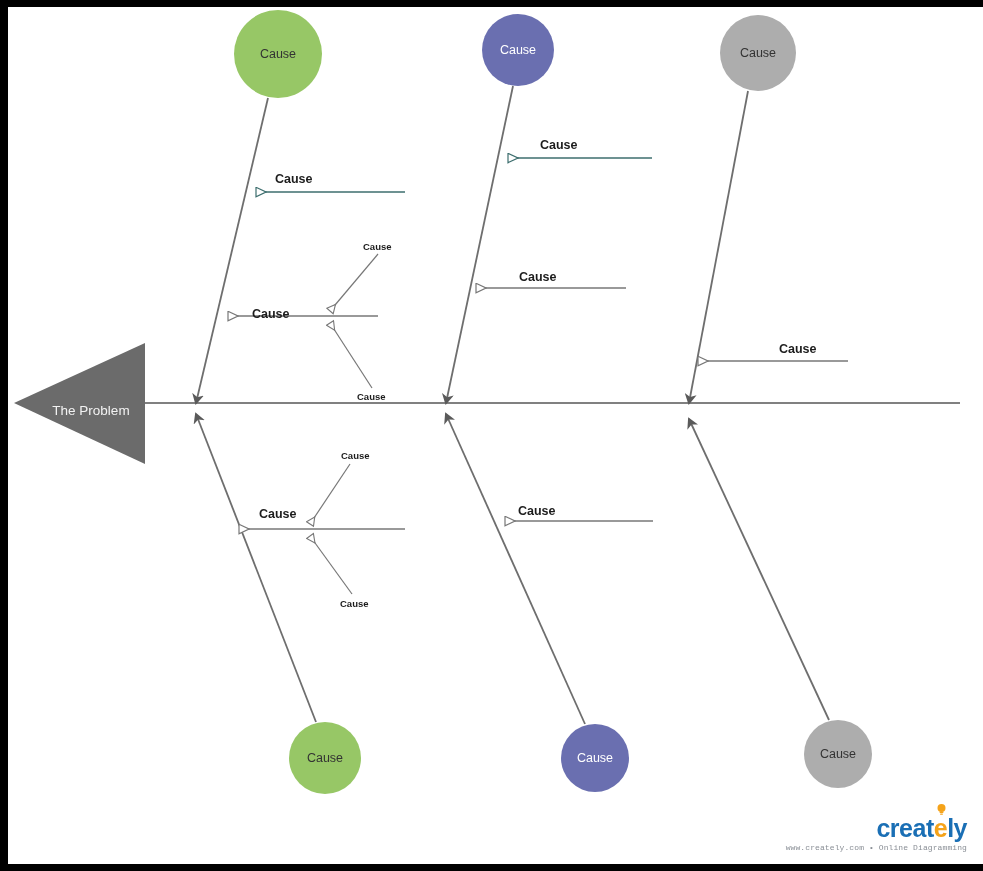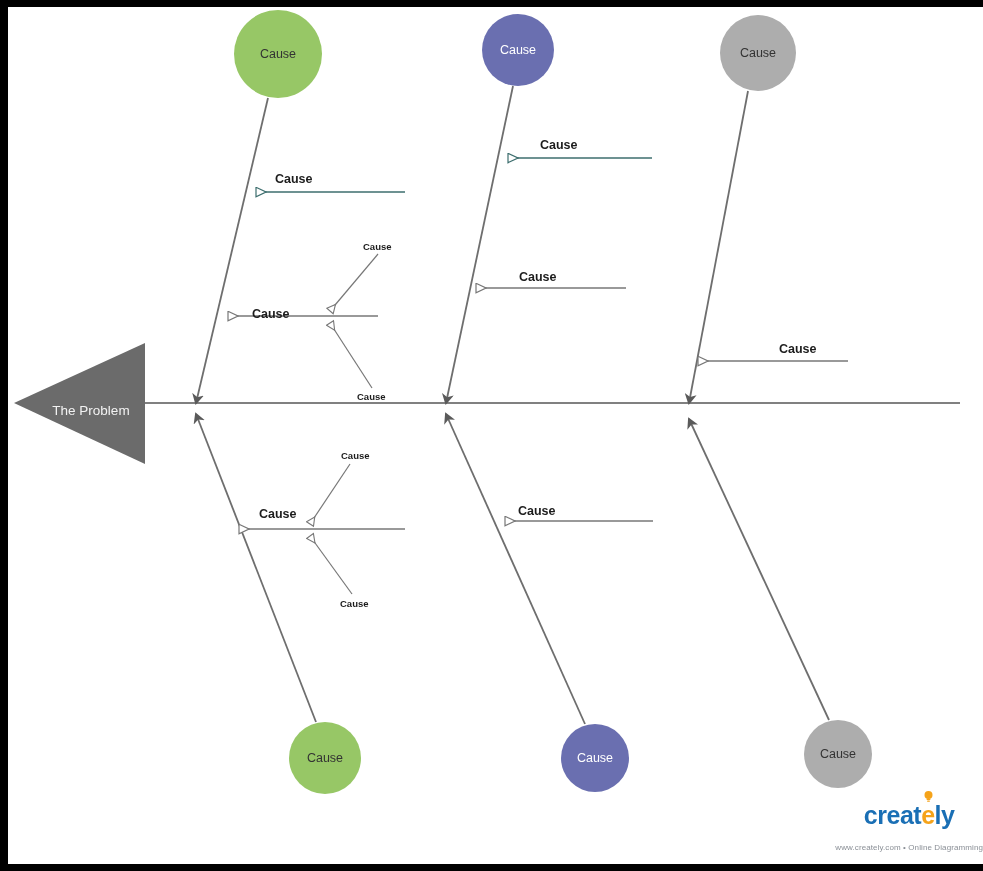--- a/index.html
+++ b/index.html
@@ -50,23 +50,23 @@
     fill: #1c1c1c;
   }
   .sub-label {
     font-family: "Liberation Sans", sans-serif;
     font-size: 9.5px;
     font-weight: bold;
     fill: #1c1c1c;
   }
   #logo {
     position: absolute;
-    right: 0;
+    right: 16px;
     bottom: 12px;
-    text-align: center;
+    text-align: right;
     line-height: 1;
     user-select: none;
   }
   #logo-word {
     font-family: "Liberation Sans", sans-serif;
     font-size: 25px;
     font-weight: bold;
     letter-spacing: -0.5px;
     color: #1a6fb5;
     position: relative;
@@ -74,24 +74,24 @@
   }
   #logo-word .accent { color: #f5a31a; }
   #logo-bulb {
     position: absolute;
     right: 21px;
     top: -12px;
     width: 9px;
     height: 12px;
   }
   #logo-tagline {
-    font-family: Liberation Sans, sans-serif;
+    font-family: Liberation Mono, monospace;
     font-size: 8px;
     color: #8a8f96;
-    margin-top: 16px;
+    margin-top: 3px;
     letter-spacing: 0.1px;
   }
 </style>
 </head>
 <body>
 
 <div id="canvas-frame">
   <svg id="diagram-svg" viewBox="0 0 983 871">
     <defs>
       <marker id="solidArrowDown" markerWidth="12" markerHeight="12" refX="9" refY="6" orient="auto" markerUnits="userSpaceOnUse">

